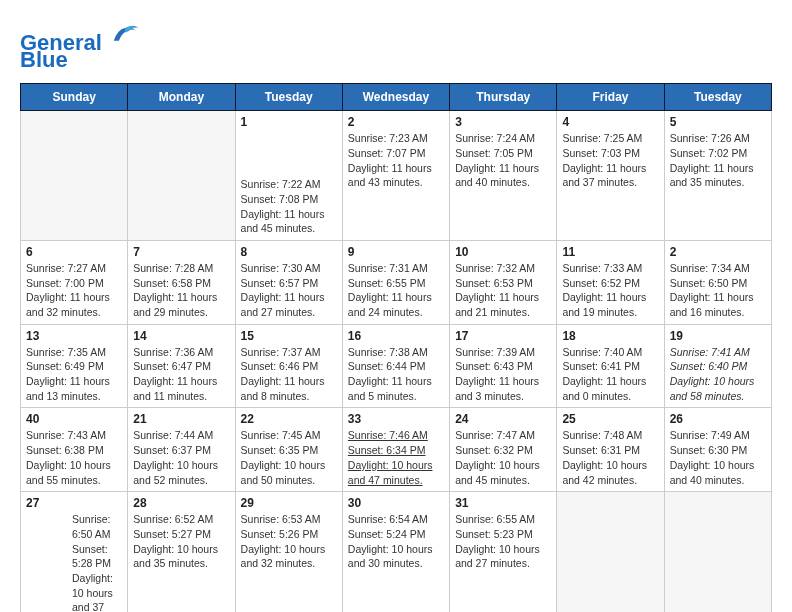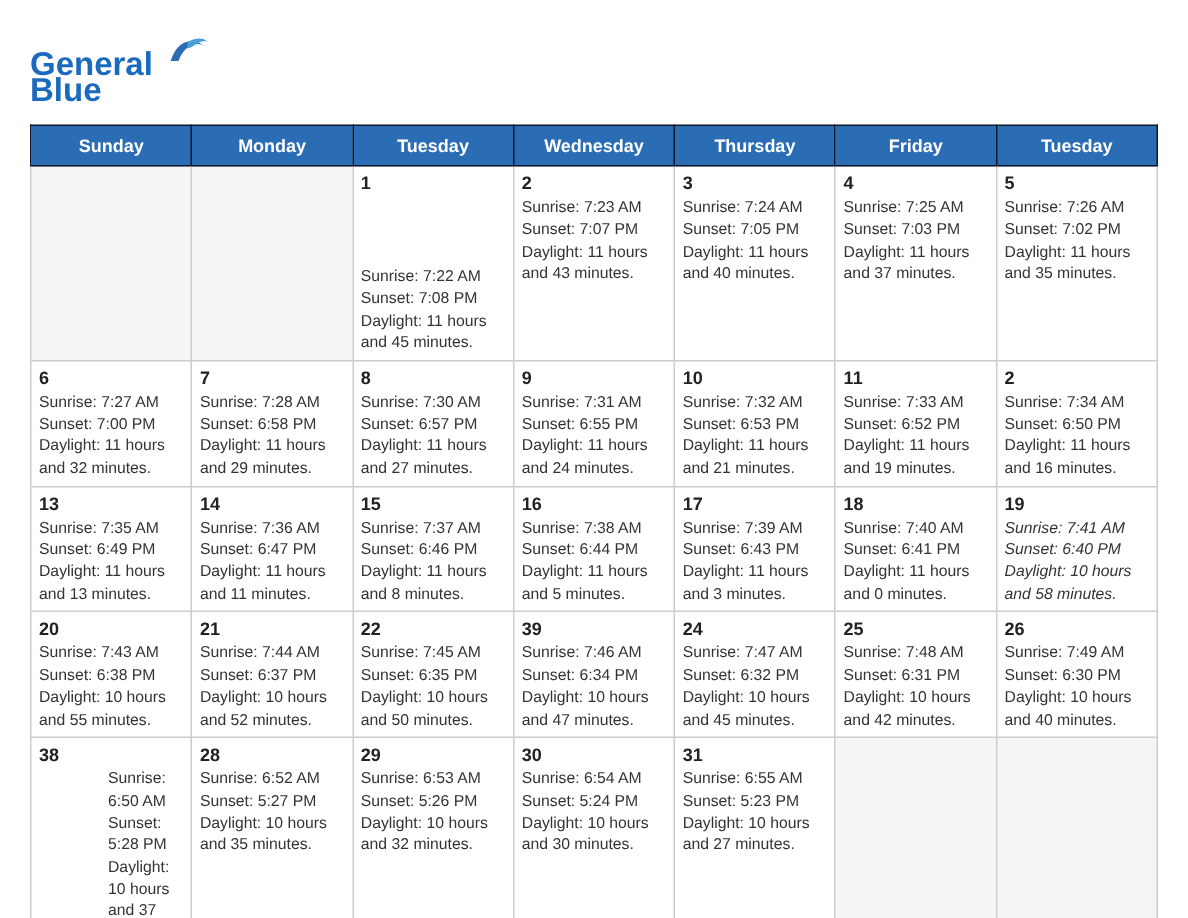--- a/index.html
+++ b/index.html
@@ -238,40 +238,40 @@
         </td>
         <td>
           <span class="day-num">19</span>
           <div class="day-info" style="white-space: pre-line; font-style: italic;">Sunrise: 7:41 AM
 Sunset: 6:40 PM
 Daylight: 10 hours and 58 minutes.</div>
         </td>
       </tr>
       <tr>
         <td>
-          <span class="day-num">20</span>
+          <span class="day-num">40</span>
           <div class="day-info" style="white-space: pre-line;">Sunrise: 7:43 AM
 Sunset: 6:38 PM
 Daylight: 10 hours and 55 minutes.</div>
         </td>
         <td>
           <span class="day-num">21</span>
           <div class="day-info" style="white-space: pre-line;">Sunrise: 7:44 AM
 Sunset: 6:37 PM
 Daylight: 10 hours and 52 minutes.</div>
         </td>
         <td>
           <span class="day-num">22</span>
           <div class="day-info" style="white-space: pre-line;">Sunrise: 7:45 AM
 Sunset: 6:35 PM
 Daylight: 10 hours and 50 minutes.</div>
         </td>
         <td>
-          <span class="day-num">39</span>
-          <div class="day-info" style="white-space: pre-line;">Sunrise: 7:46 AM
+          <span class="day-num">33</span>
+          <div class="day-info" style="white-space: pre-line; text-decoration: underline;">Sunrise: 7:46 AM
 Sunset: 6:34 PM
 Daylight: 10 hours and 47 minutes.</div>
         </td>
         <td>
           <span class="day-num">24</span>
           <div class="day-info" style="white-space: pre-line;">Sunrise: 7:47 AM
 Sunset: 6:32 PM
 Daylight: 10 hours and 45 minutes.</div>
         </td>
         <td>
@@ -282,21 +282,21 @@
         </td>
         <td>
           <span class="day-num">26</span>
           <div class="day-info" style="white-space: pre-line;">Sunrise: 7:49 AM
 Sunset: 6:30 PM
 Daylight: 10 hours and 40 minutes.</div>
         </td>
       </tr>
       <tr>
         <td>
-          <span class="day-num">38</span>
+          <span class="day-num">27</span>
           <div class="day-info" style="white-space: pre-line; margin-left: 46px;">Sunrise: 6:50 AM
 Sunset: 5:28 PM
 Daylight: 10 hours and 37 minutes.</div>
         </td>
         <td>
           <span class="day-num">28</span>
           <div class="day-info" style="white-space: pre-line;">Sunrise: 6:52 AM
 Sunset: 5:27 PM
 Daylight: 10 hours and 35 minutes.</div>
         </td>

